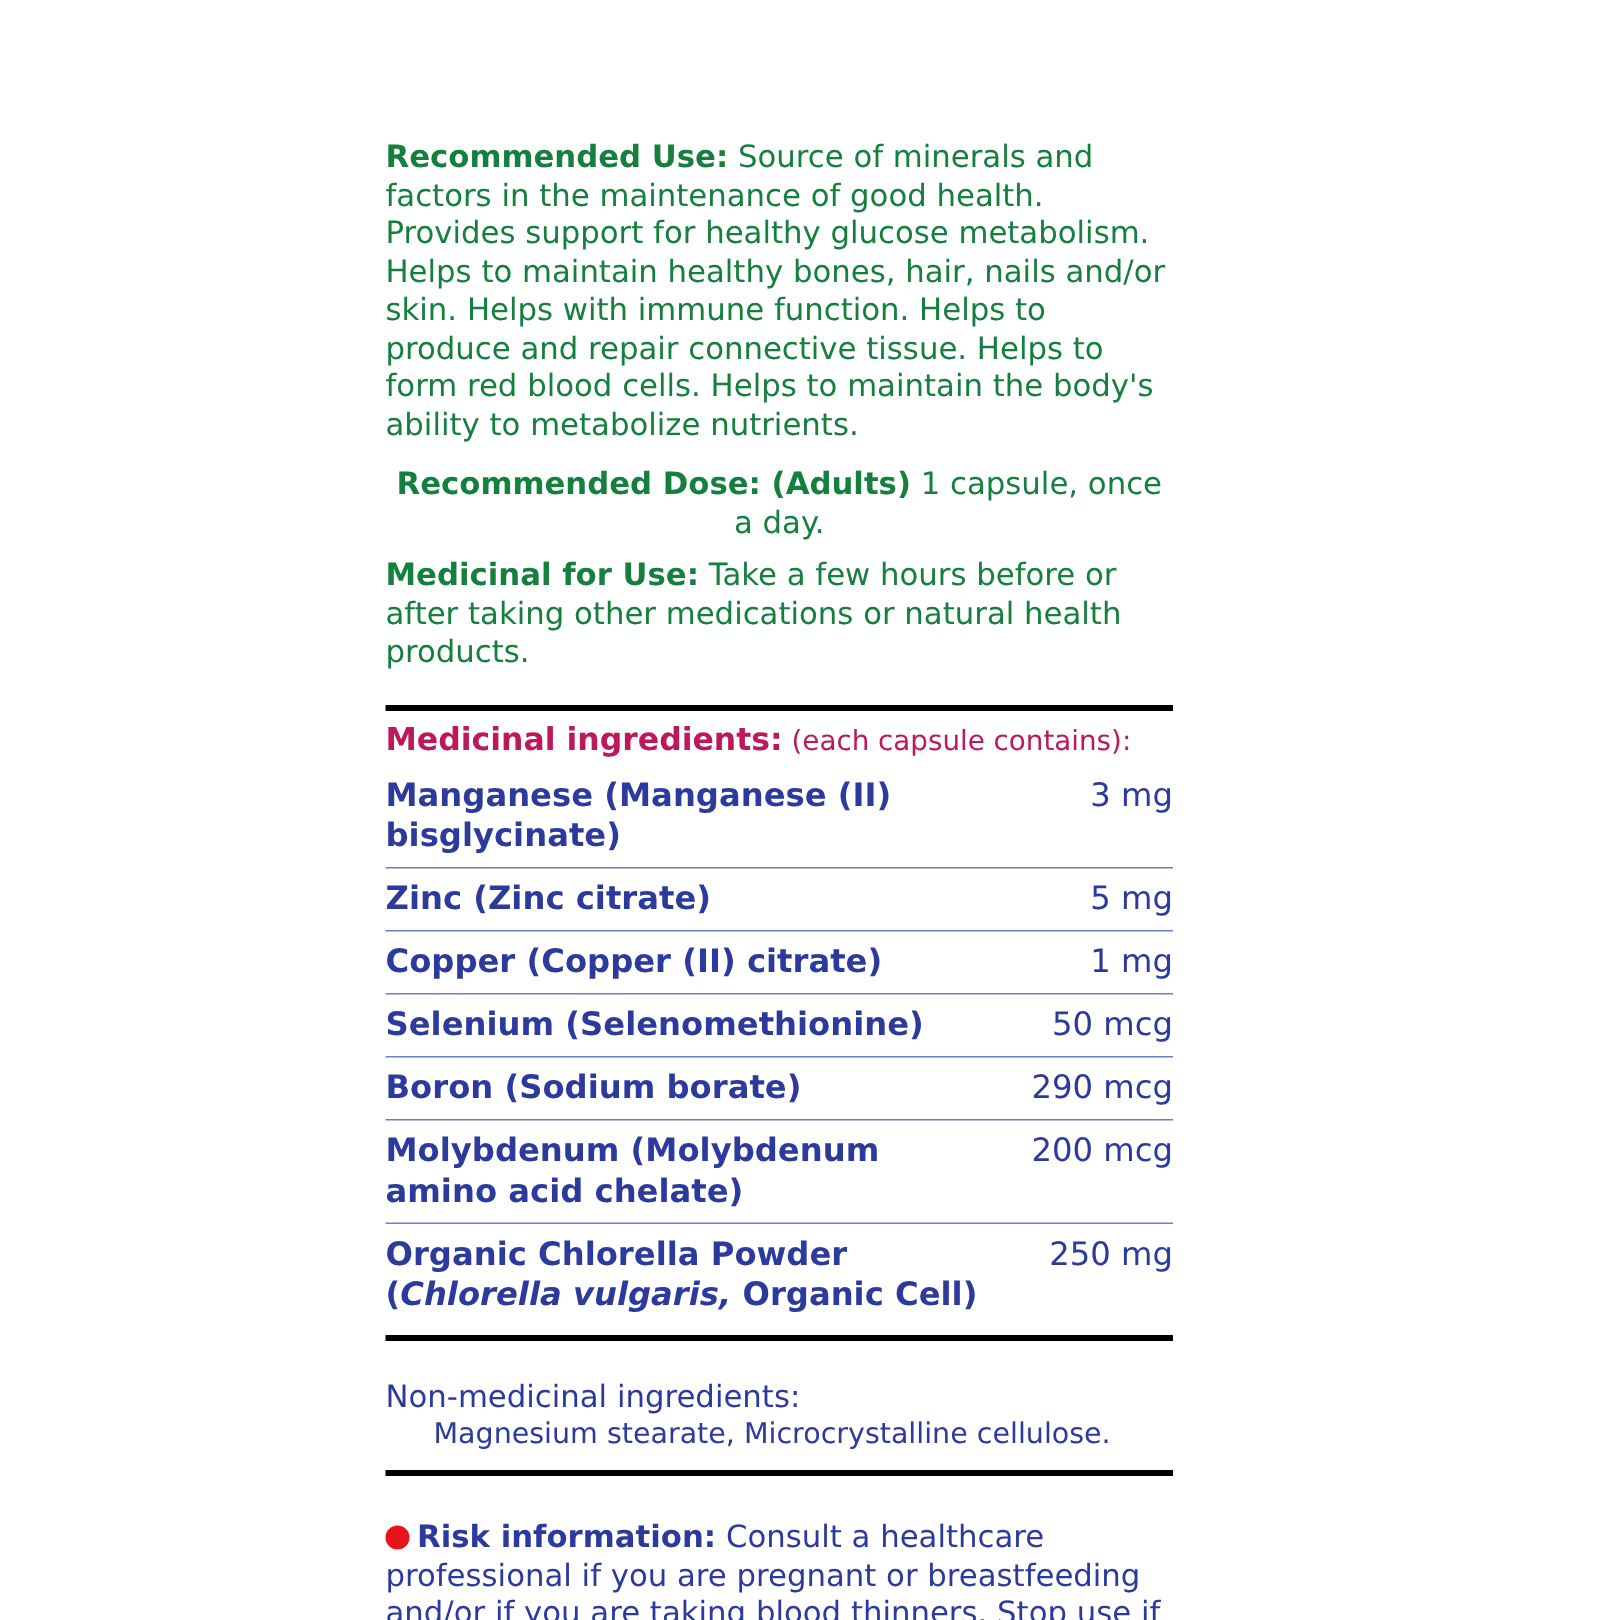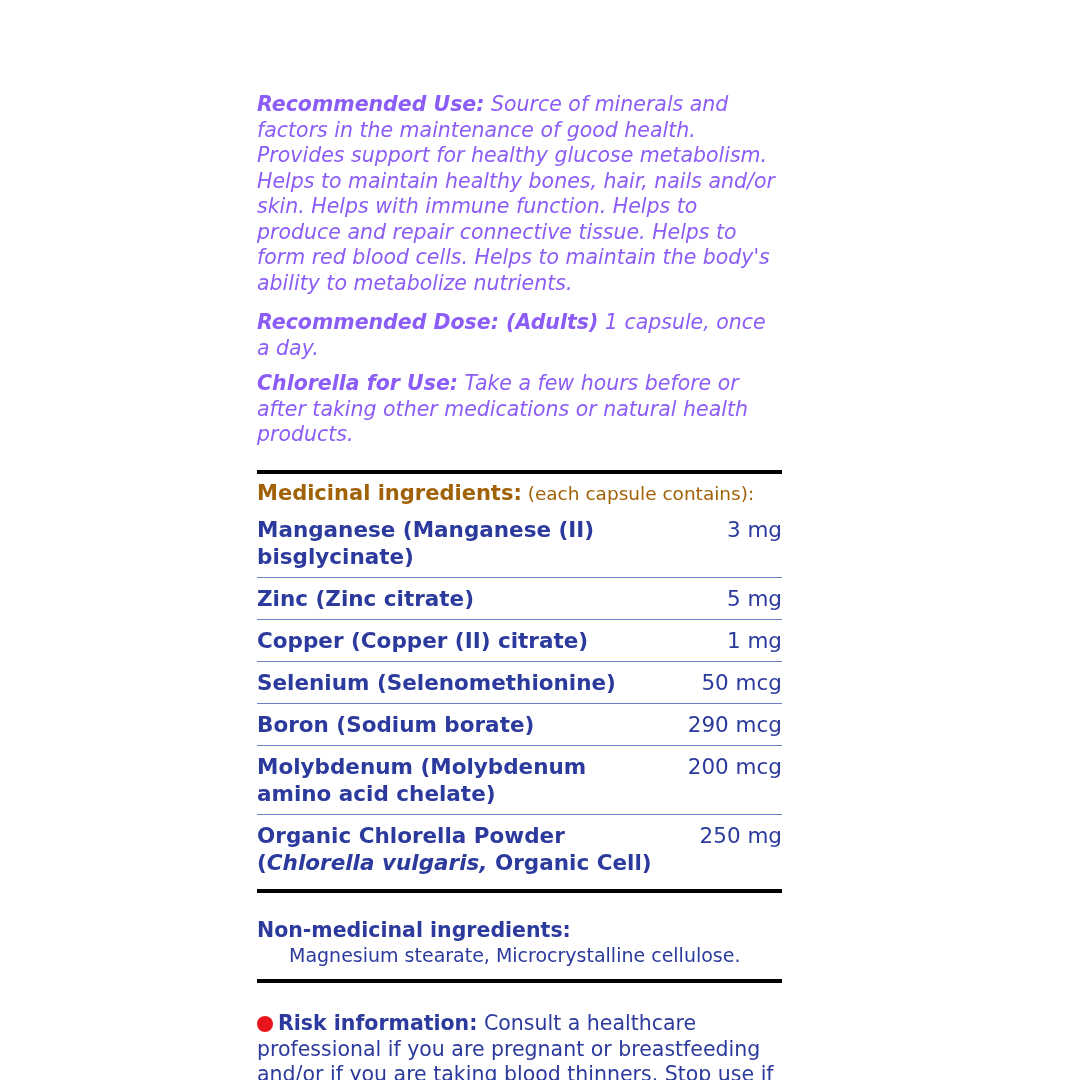--- a/index.html
+++ b/index.html
@@ -16,45 +16,44 @@
   }
   .label {
     position: absolute;
     left: 257px;
     top: 92px;
     width: 525px;
   }
   .para {
     font-size: 20.5px;
     line-height: 25.5px;
-    color: #8b5cf6;
+    color: #15803d;
     margin: 0 0 0 0;
-    font-style: italic;
   }
   .para .lead {
     font-weight: bold;
   }
   .block-use { margin-bottom: 14px; }
-  .block-dose { margin-bottom: 10px; }
+  .block-dose { margin-bottom: 10px; text-align: center; }
   .block-dir { margin-bottom: 0; }
 
   .rule-thick {
     border-top: 4px solid #000000;
     margin-top: 22px;
     margin-bottom: 0;
     width: 525px;
   }
   .rule-thick.second { margin-top: 6px; }
 
   .med-header {
     font-size: 20.5px;
     line-height: 26px;
     padding-top: 6px;
     padding-bottom: 2px;
-    color: #a16207;
+    color: #be185d;
   }
   .med-header .strong {
     font-weight: bold;
     font-size: 21px;
   }
   .med-header .sub {
     font-weight: normal;
     font-size: 18.5px;
   }
 
@@ -81,21 +80,21 @@
   td.amount {
     text-align: right;
     white-space: nowrap;
     width: 118px;
     padding-right: 2px;
   }
   .ital { font-style: italic; }
 
   .nonmed-title {
     font-size: 20.5px;
-    font-weight: bold;
+    font-weight: normal;
     color: #2b3a9c;
     padding-top: 24px;
     line-height: 26px;
   }
   .nonmed-body {
     font-size: 19px;
     color: #2b3a9c;
     line-height: 24px;
     padding-bottom: 6px;
     margin-left: 32px;
@@ -128,21 +127,21 @@
 
   <p class="para block-use">
     <span class="lead">Recommended Use:</span><span> Source of minerals and factors in the maintenance of good health. Provides support for healthy glucose metabolism. Helps to maintain healthy bones, hair, nails and/or skin. Helps with immune function. Helps to produce and repair connective tissue. Helps to form red blood cells. Helps to maintain the body's ability to metabolize nutrients.</span>
   </p>
 
   <p class="para block-dose">
     <span class="lead">Recommended Dose: (Adults)</span><span>  1 capsule, once a day.</span>
   </p>
 
   <p class="para block-dir">
-    <span class="lead">Chlorella for Use:</span><span> Take a few hours before or after taking other medications or natural health products.</span>
+    <span class="lead">Medicinal for Use:</span><span> Take a few hours before or after taking other medications or natural health products.</span>
   </p>
 
   <div class="rule-thick"></div>
 
   <div class="med-header">
     <span class="strong">Medicinal ingredients:</span><span class="sub"> (each capsule contains):</span>
   </div>
 
   <table class="ingredients">
     <tbody>

